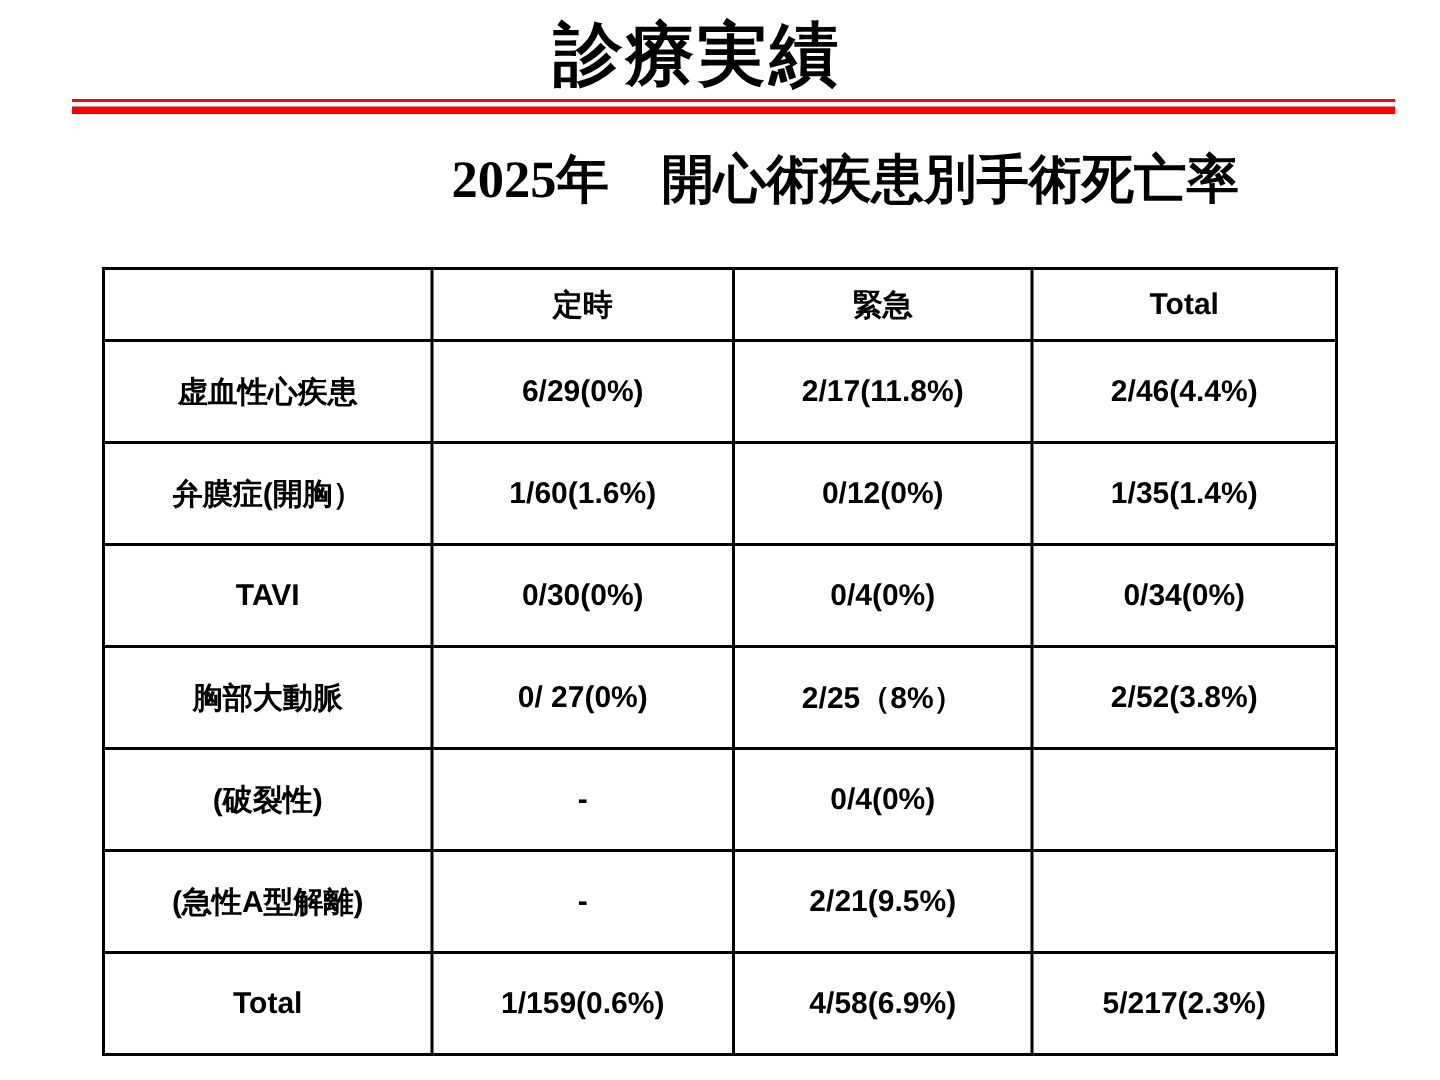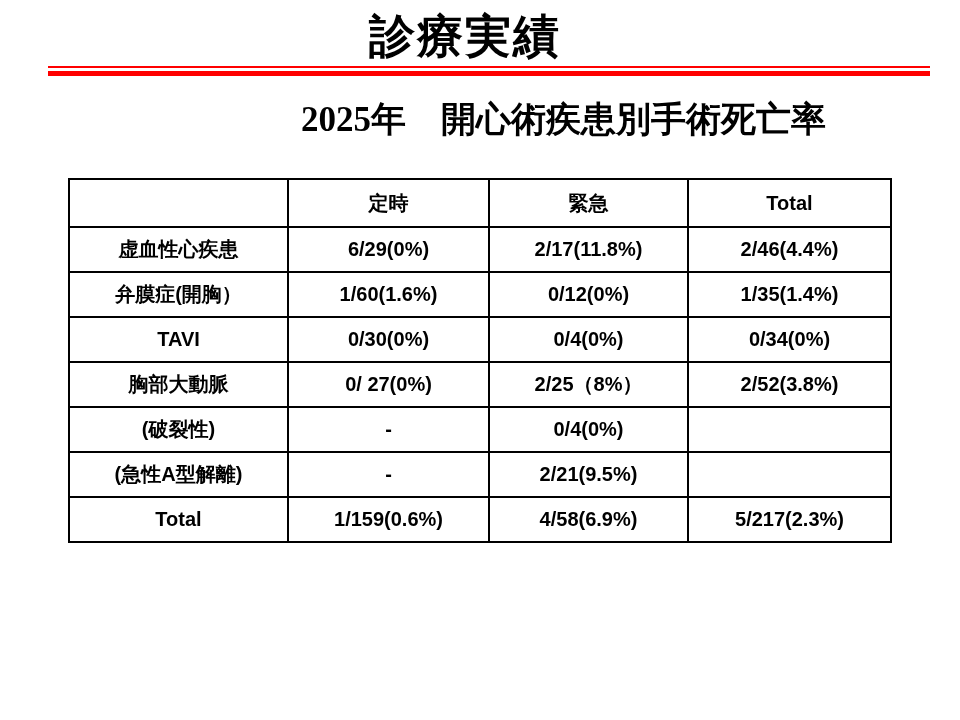--- a/index.html
+++ b/index.html
@@ -66,21 +66,21 @@
     vertical-align: middle;
     padding: 0 4px;
     font-size: 20px;
     font-weight: 700;
     color: #000000;
     font-family: "Liberation Sans", "DejaVu Sans", sans-serif;
     overflow: hidden;
     white-space: nowrap;
   }
   table.mortality thead tr { height: 48px; }
-  table.mortality tbody tr { height: 45px; }
+  table.mortality tbody tr { height: 68px; }
   td.sub-label {
     font-size: 17px;
     font-weight: 700;
   }
   td.muted {
     color: #868686;
     font-weight: 400;
   }
 </style>
 </head>

